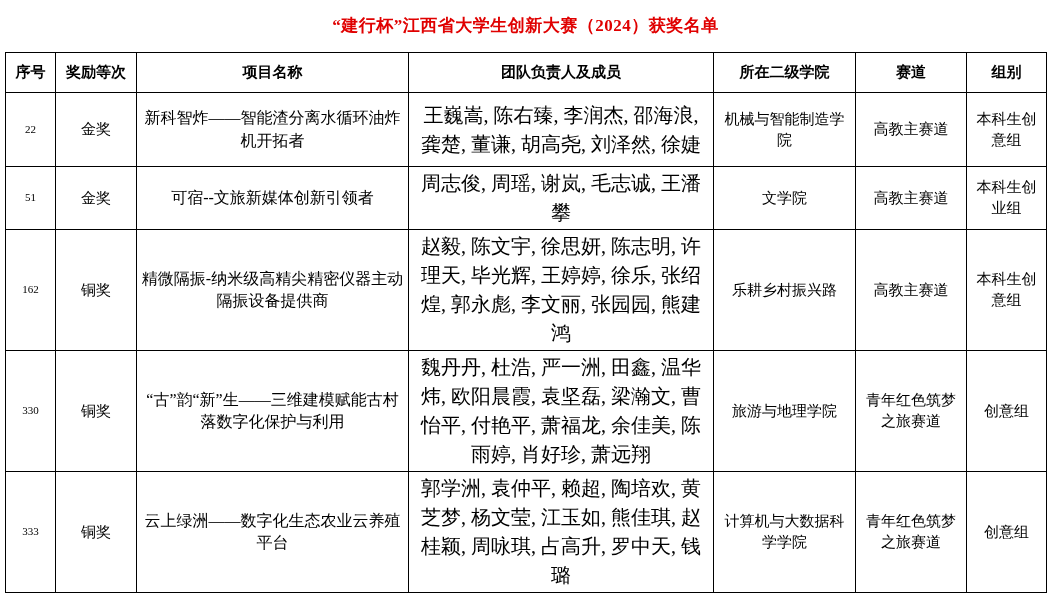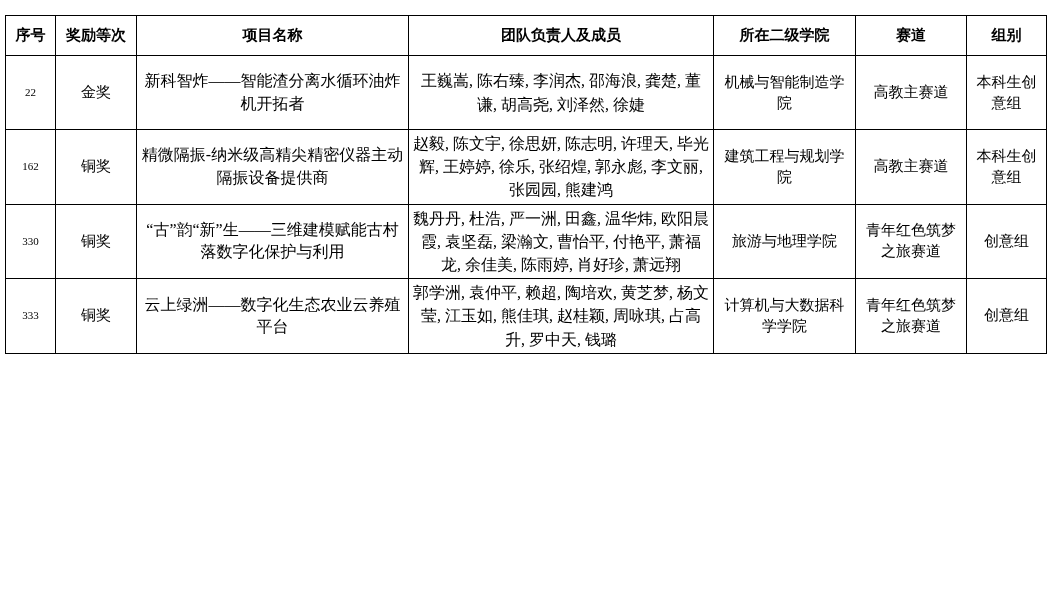--- a/index.html
+++ b/index.html
@@ -32,36 +32,37 @@
     line-height: 1.4;
   }
   .award-table th {
     font-size: 15px;
     font-weight: bold;
     height: 40px;
     margin-top: 36px;
   }
   .award-table td { font-size: 15px; font-weight: normal; }
   td.cell-project { font-size: 16px; }
-  td.cell-members { font-size: 16px; line-height: 1.45; }
+  td.cell-members { font-size: 20px; line-height: 1.45; }
   td.cell-serial  { font-size: 11px; font-family: "Liberation Serif", "DejaVu Serif", serif; }
   
   tbody tr:nth-child(1) { height: 74px; }
   tbody tr:nth-child(2) { height: 47px; }
   tbody tr:nth-child(3) { height: 71px; }
   tbody tr:nth-child(4) { height: 64px; }
   tbody tr:nth-child(5) { height: 69px; }
   tbody tr:nth-child(6) { height: 63px; }
   tbody tr:nth-child(7) { height: 55px; }
   tbody tr:nth-child(8) { height: 69px; }
 </style>
 </head>
 <body>
 
 <div class="page">
+  <h1 class="page-title" style="color: rgb(224, 0, 0);">“建行杯”江西省大学生创新大赛（2024）获奖名单</h1>
 
   <table class="award-table">
     <colgroup>
       <col style="width:50px">
       <col style="width:81px">
       <col style="width:272px">
       <col style="width:305px">
       <col style="width:142px">
       <col style="width:111px">
       <col style="width:80px">
@@ -81,25 +82,34 @@
         <tr>
           <td class="cell-serial">22</td>
           <td class="cell-award">金奖</td>
           <td class="cell-project">新科智炸——智能渣分离水循环油炸机开拓者</td>
           <td class="cell-members">王巍嵩, 陈右臻, 李润杰, 邵海浪, 龚楚, 董谦, 胡高尧, 刘泽然, 徐婕</td>
           <td class="cell-college">机械与智能制造学院</td>
           <td class="cell-track">高教主赛道</td>
           <td class="cell-group">本科生创意组</td>
         </tr>
         <tr>
+          <td class="cell-serial">51</td>
+          <td class="cell-award">金奖</td>
+          <td class="cell-project">可宿--文旅新媒体创新引领者</td>
+          <td class="cell-members">周志俊, 周瑶, 谢岚, 毛志诚, 王潘攀</td>
+          <td class="cell-college">文学院</td>
+          <td class="cell-track">高教主赛道</td>
+          <td class="cell-group">本科生创业组</td>
+        </tr>
+        <tr>
           <td class="cell-serial">162</td>
           <td class="cell-award">铜奖</td>
           <td class="cell-project">精微隔振-纳米级高精尖精密仪器主动隔振设备提供商</td>
           <td class="cell-members">赵毅, 陈文宇, 徐思妍, 陈志明, 许理天, 毕光辉, 王婷婷, 徐乐, 张绍煌, 郭永彪, 李文丽, 张园园, 熊建鸿</td>
-          <td class="cell-college">建筑工程与规划学院</td>
+          <td class="cell-college">乐耕乡村振兴路</td>
           <td class="cell-track">高教主赛道</td>
           <td class="cell-group">本科生创意组</td>
         </tr>
         <tr>
           <td class="cell-serial">330</td>
           <td class="cell-award">铜奖</td>
           <td class="cell-project">“古”韵“新”生——三维建模赋能古村落数字化保护与利用</td>
           <td class="cell-members">魏丹丹, 杜浩, 严一洲, 田鑫, 温华炜, 欧阳晨霞, 袁坚磊, 梁瀚文, 曹怡平, 付艳平, 萧福龙, 余佳美, 陈雨婷, 肖好珍, 萧远翔</td>
           <td class="cell-college">旅游与地理学院</td>
           <td class="cell-track">青年红色筑梦之旅赛道</td>

